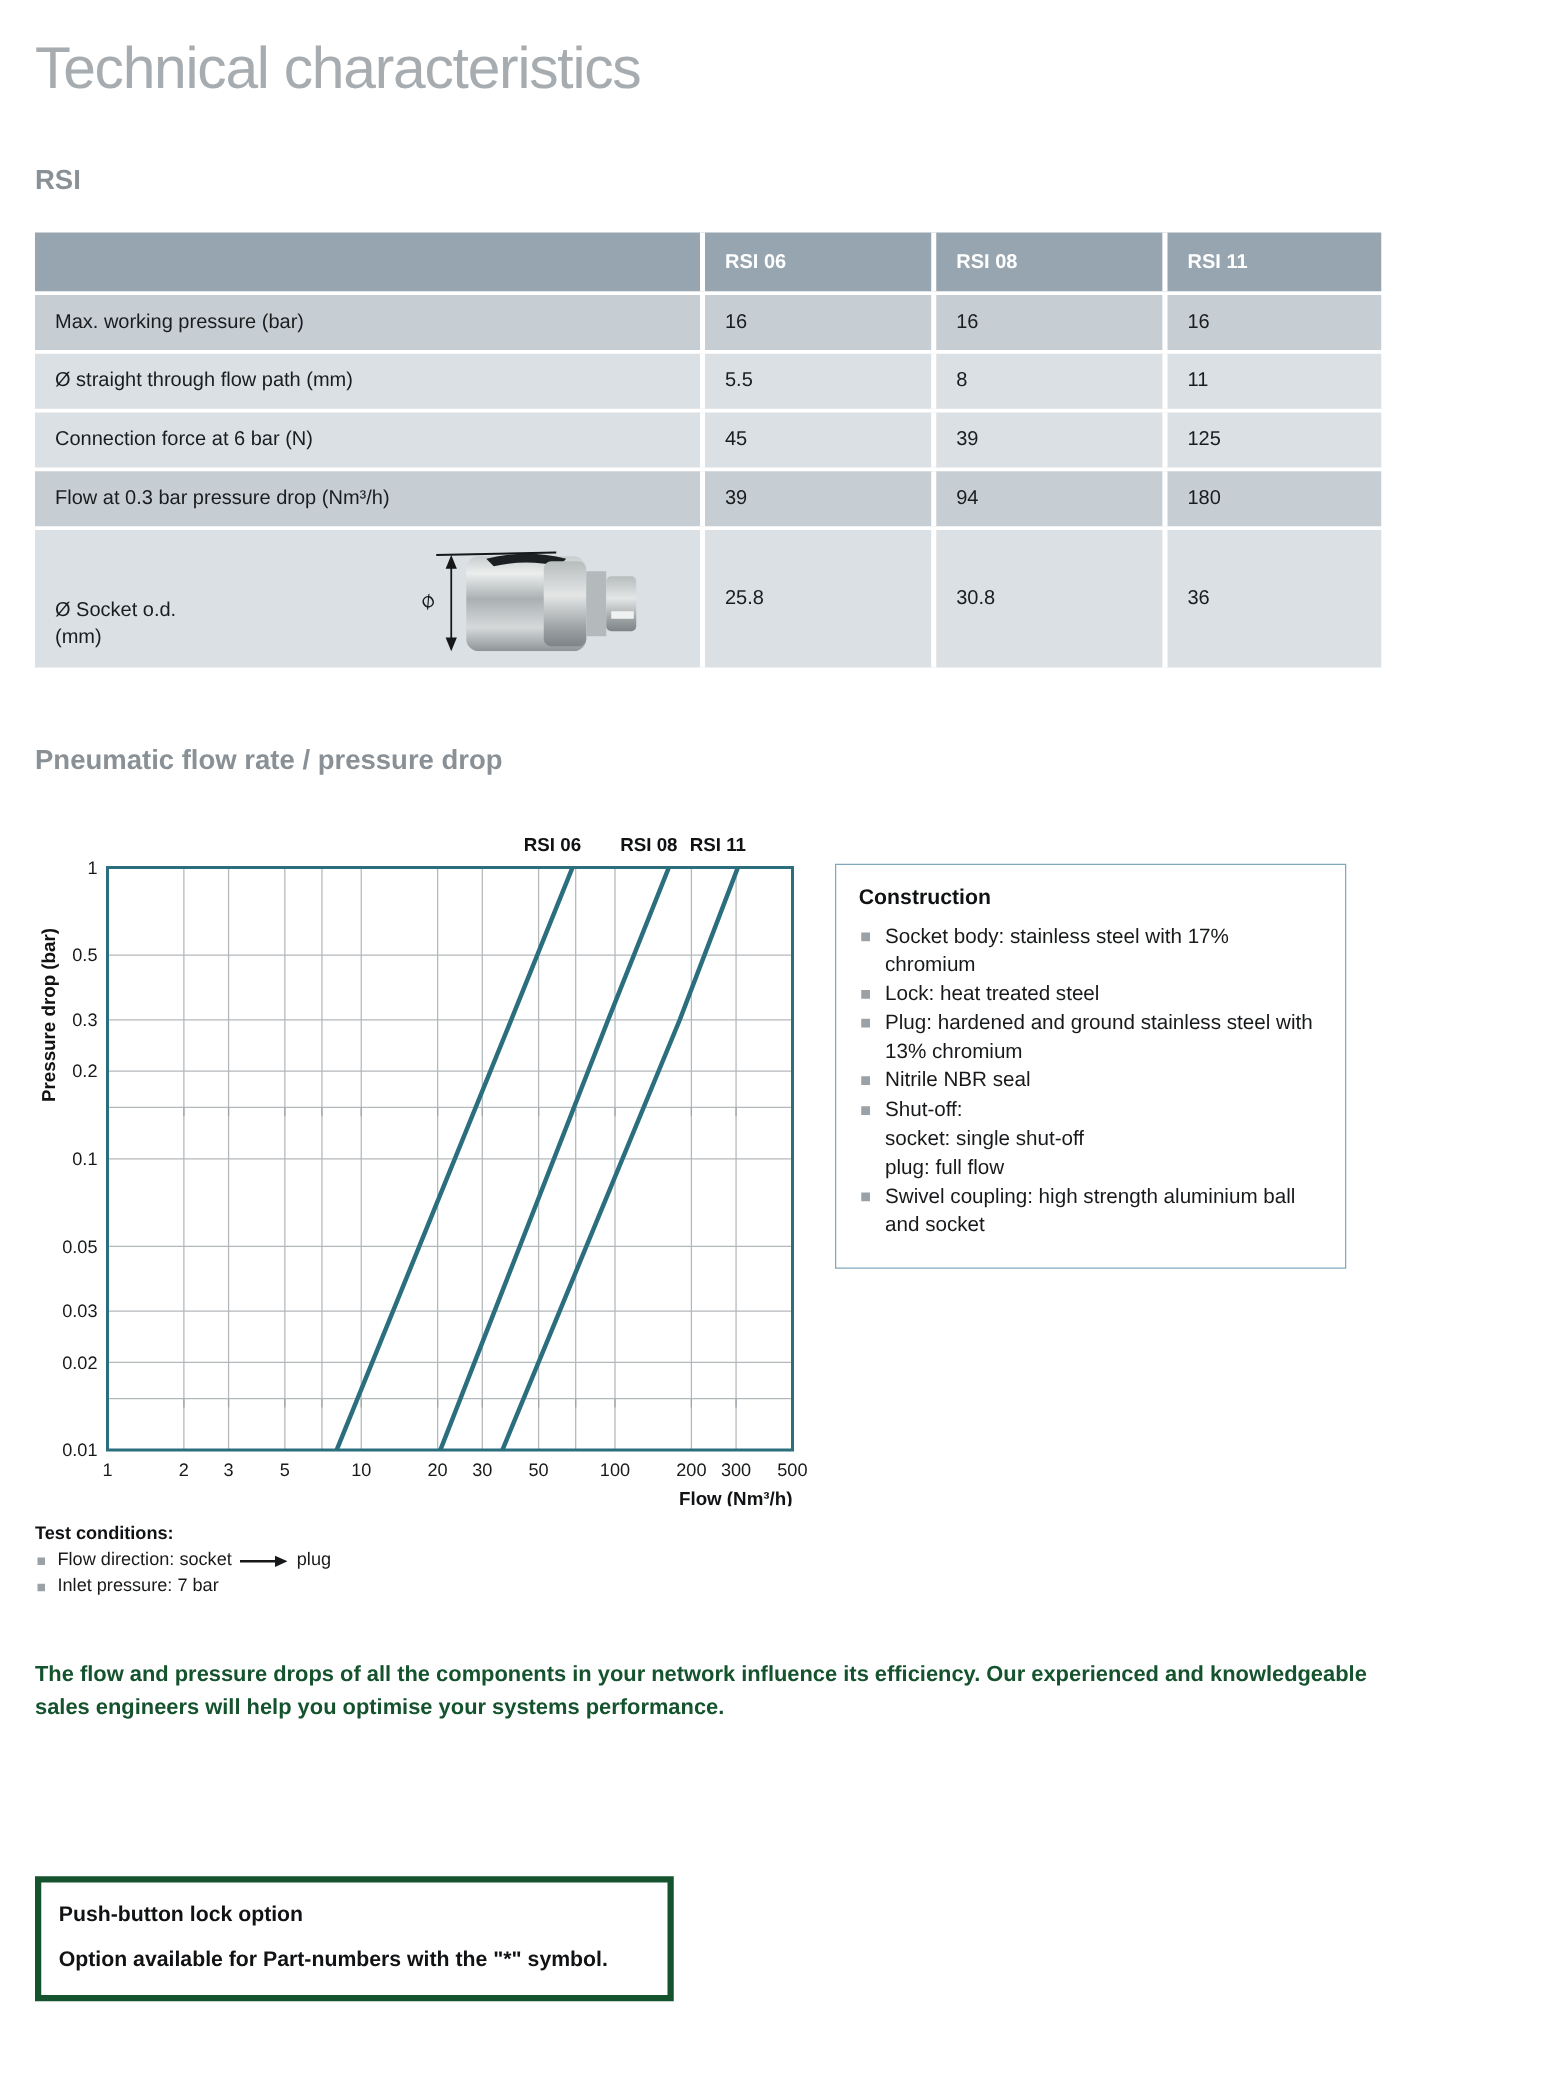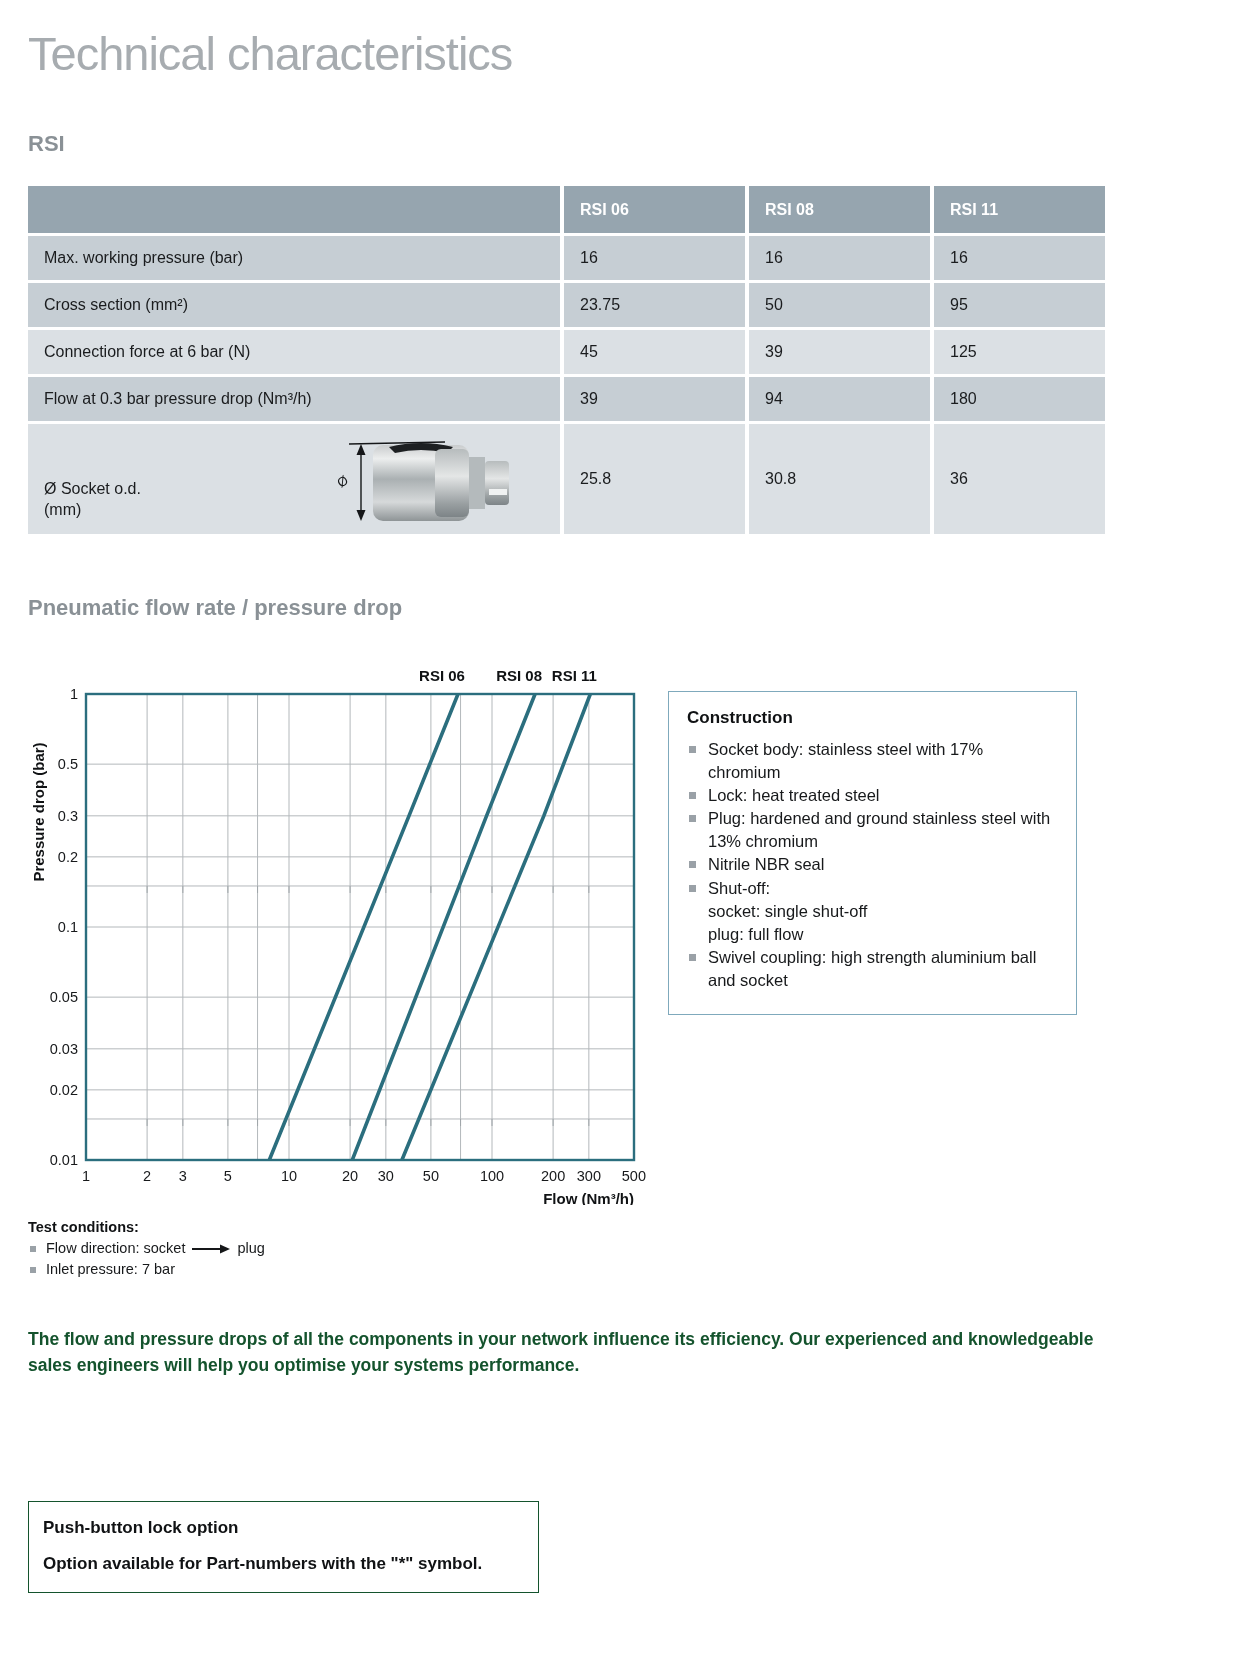--- a/index.html
+++ b/index.html
@@ -71,21 +71,21 @@
   .test-cond svg.arrow { margin:0 7px; }
 
   
   .note {
     margin-top:46px; width:1086px; font-size:17.5px; font-weight:700;
     line-height:1.5; color:#14532d;
   }
 
   
   .option-box {
-    margin-top:122px; width:511px; border:1px solid #14532d;
+    margin-top:122px; width:511px; border:5px solid #14532d;
     padding:16px 14px 18px 14px; background:#ffffff;
   }
   .option-box .ob-title { font-size:17px; font-weight:700; color:#101214; }
   .option-box .ob-line1 { margin-top:16px; font-size:17px; font-weight:700; color:#101214; }
   .option-box .ob-line2 { margin-top:15px; font-size:17px; font-weight:400; color:#101214; }
   .option-box .ob-line2 b { font-weight:700; }
 </style>
 </head>
 <body>
 
@@ -110,25 +110,25 @@
           <th>RSI 11</th>
         </tr>
     </thead>
     <tbody id="spec-body">
         <tr class="row-a">
           <td>Max. working pressure (bar)</td>
           <td>16</td>
           <td>16</td>
           <td>16</td>
         </tr>
-        <tr class="row-a">
-          <td>Cross section (mm²)</td>
-          <td>23.75</td>
-          <td>50</td>
-          <td>95</td>
+        <tr class="row-b">
+          <td>Ø straight through flow path (mm)</td>
+          <td>5.5</td>
+          <td>8</td>
+          <td>11</td>
         </tr>
         <tr class="row-b">
           <td>Connection force at 6 bar (N)</td>
           <td>45</td>
           <td>39</td>
           <td>125</td>
         </tr>
         <tr class="row-a">
           <td>Flow at 0.3 bar pressure drop (Nm³/h)</td>
           <td>39</td>

